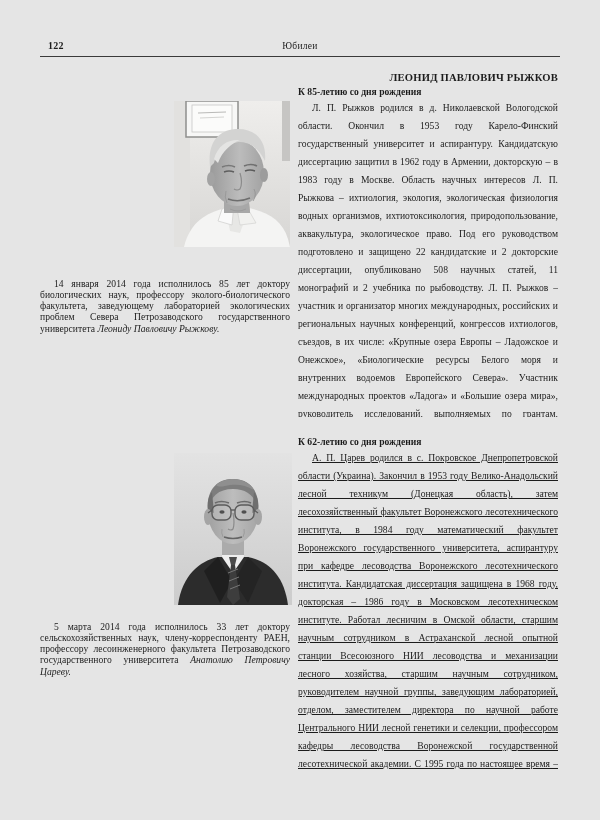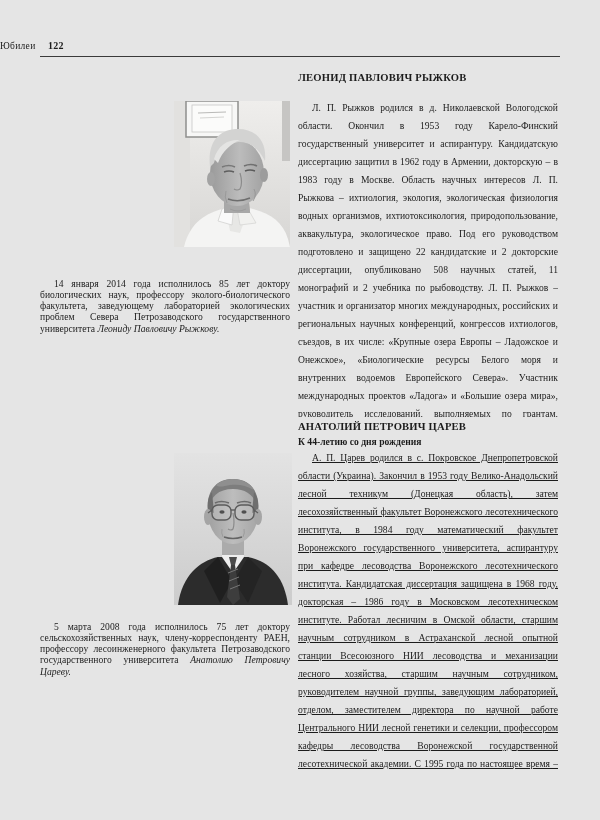--- a/index.html
+++ b/index.html
@@ -3,36 +3,36 @@
 <meta charset="utf-8">
 <style>
   html,body{margin:0;padding:0;background:#ffffff;}
   .page{
     position:relative;width:600px;height:820px;background:#e5e5e5;
     font-family:"Liberation Serif","DejaVu Serif",serif;color:#1c1c1c;
     overflow:hidden;
   }
   
   .folio{position:absolute;left:48px;top:40px;font-size:10px;font-weight:bold;letter-spacing:.3px;}
-  .running-head{position:absolute;left:0;top:41px;width:600px;text-align:left;font-size:9.5px;letter-spacing:.3px;}
+  .running-head{position:absolute;left:0;top:41px;width:600px;text-align:center;font-size:9.5px;letter-spacing:.3px;}
   .head-rule{position:absolute;left:40px;top:56px;width:520px;height:0;border-top:1px solid #3a3a3a;}
   
   .photo{position:absolute;display:block;box-shadow:0 0 0 1px #c9c9c9 inset;}
   .photo-1{left:174px;top:101px;width:116px;height:146px;}
   .photo-2{left:174px;top:453px;width:118px;height:152px;}
   .caption{
     position:absolute;left:40px;width:250px;
     font-size:9.6px;line-height:11.3px;text-align:justify;text-indent:14px;
   }
   .caption-1{top:268px;}
   .caption-2{top:611px;}
   .caption .person-name{font-style:italic;}
   
   .rcol{position:absolute;left:298px;width:260px;}
-  .art-title{font-size:10.6px;font-weight:bold;letter-spacing:.2px;margin:0;}
+  .art-title{font-size:10.6px;font-weight:bold;letter-spacing:.2px;margin:0;text-align:right;}
   .art-subtitle{font-size:9.6px;font-weight:bold;margin:0;}
   .t1{top:72px;} .s1{top:86px;}
   .t2{top:421px;} .s2{top:436px;}
   .body-text{
     font-size:9.6px;line-height:18px;text-align:justify;text-indent:14px;
     margin:0;hyphens:auto;overflow:hidden;
   }
   .b1{top:99px;height:318px;}
   .b2{top:449px;height:322px;text-decoration:underline;}
   svg{display:block;}
@@ -149,22 +149,22 @@
       <ellipse cx="48" cy="59" rx="2.6" ry="1.8" fill="#4f4f4f"></ellipse>
       <ellipse cx="70" cy="59" rx="2.6" ry="1.8" fill="#4f4f4f"></ellipse>
 
       <path d="M59 60 Q61 70 59 76 Q57 78 54 76" stroke="#8a8a8a" stroke-width="1.2" fill="none"></path>
       <path d="M50 84 Q59 87 68 84" stroke="#646464" stroke-width="1.4" fill="none"></path>
       <path d="M48 76 Q47 80 49 84" stroke="#989898" stroke-width="0.9" fill="none"></path>
       <path d="M70 76 Q71 80 69 84" stroke="#989898" stroke-width="0.9" fill="none"></path>
     </svg>
   </div>
 
-  <p class="caption caption-2"><span>5 марта 2008 года исполнилось 75 лет доктору сельскохозяйственных наук, члену-корреспонденту РАЕН, профессору лесоинженерного факультета Петрозаводского государственного университета </span><span class="person-name">Анатолию Петровичу Цареву.</span></p>
+  <p class="caption caption-2"><span>5 марта 2014 года исполнилось 33 лет доктору сельскохозяйственных наук, члену-корреспонденту РАЕН, профессору лесоинженерного факультета Петрозаводского государственного университета </span><span class="person-name">Анатолию Петровичу Цареву.</span></p>
 
   <h2 class="rcol art-title t1">ЛЕОНИД ПАВЛОВИЧ РЫЖКОВ</h2>
+  <h3 class="rcol art-subtitle s1">К 85-летию со дня рождения</h3>
   <p class="rcol body-text b1">Л. П. Рыжков родился в д. Николаевской Вологодской области. Окончил в 1953 году Карело-Финский государственный университет и аспирантуру. Кандидатскую диссертацию защитил в 1962 году в Армении, докторскую – в 1983 году в Москве. Область научных интересов Л. П. Рыжкова – ихтиология, экология, экологическая физиология водных организмов, ихтиотоксикология, природопользование, аквакультура, экологическое право. Под его руководством подготовлено и защищено 22 кандидатские и 2 докторские диссертации, опубликовано 508 научных статей, 11 монографий и 2 учебника по рыбоводству. Л. П. Рыжков – участник и организатор многих международных, российских и региональных научных конференций, конгрессов ихтиологов, съездов, в их числе: «Крупные озера Европы – Ладожское и Онежское», «Биологические ресурсы Белого моря и внутренних водоемов Европейского Севера». Участник международных проектов «Ладога» и «Большие озера мира», руководитель исследований, выполняемых по грантам, хозяйственным договорам и заказам правительства РК и отдельных предприятий. Действительный член Международной академии НЭБ, заслуженный деятель науки РК и РФ, почетный работник высшего профессионального образования РФ.</p>
 
-  <h2 class="rcol art-title t2">АНАТОЛИЙ ПЕТРОВИЧ ЦАРЕВ</h2>
-  <h3 class="rcol art-subtitle s2">К 44-летию со дня рождения</h3>
+  <h3 class="rcol art-subtitle s2">К 62-летию со дня рождения</h3>
   <p class="rcol body-text b2">А. П. Царев родился в с. Покровское Днепропетровской области (Украина). Закончил в 1953 году Велико-Анадольский лесной техникум (Донецкая область), затем лесохозяйственный факультет Воронежского лесотехнического института, в 1984 году математический факультет Воронежского государственного университета, аспирантуру при кафедре лесоводства Воронежского лесотехнического института. Кандидатская диссертация защищена в 1968 году, докторская – 1986 году в Московском лесотехническом институте. Работал лесничим в Омской области, старшим научным сотрудником в Астраханской лесной опытной станции Всесоюзного НИИ лесоводства и механизации лесного хозяйства, старшим научным сотрудником, руководителем научной группы, заведующим лабораторией, отделом, заместителем директора по научной работе Центрального НИИ лесной генетики и селекции, профессором кафедры лесоводства Воронежской государственной лесотехнической академии. С 1995 года по настоящее время – профессор ПетрГУ. Научные интересы связаны с селекцией, сортоиспытанием, разведением, биоразнообразием и экологическими особенностями лесных древесных пород. Список публикаций насчитывает более 200 работ, в том числе 2 монографии и 2 учебника в соавторстве.</p>
 
 </div>
 
 </body></html>

